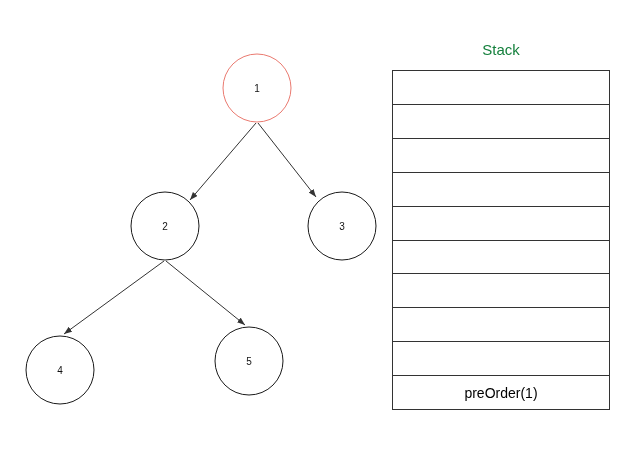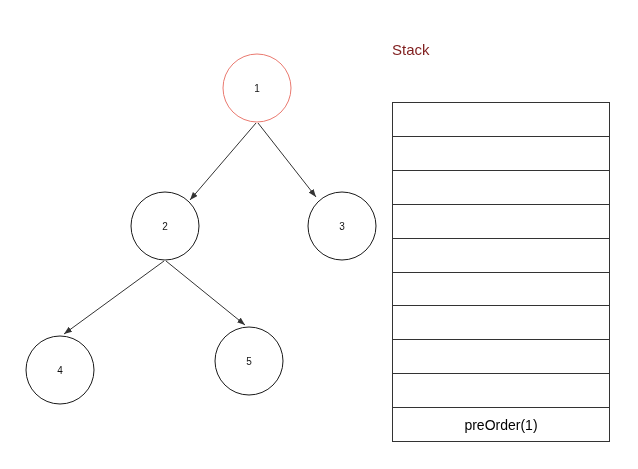--- a/index.html
+++ b/index.html
@@ -44,36 +44,35 @@
     text-anchor: middle;
   }
   .arrow-head {
     fill: var(--color-edge, #333333);
   }
   .stack-title {
     position: absolute;
     left: 392px;
     top: 41px;
     width: 218px;
-    text-align: left;
+    text-align: center;
     font-size: 15px;
-    color: #7f1d1d;
+    color: #15803d;
   }
   .stack {
     position: absolute;
     left: 392px;
     top: 70px;
     width: 218px;
     height: 340px;
     box-sizing: border-box;
     border: 1px solid var(--color-border, #333333);
     display: flex;
     flex-direction: column;
     background: #ffffff;
-    margin-top: 32px;
   }
   .stack-cell {
     flex: 1 1 0;
     box-sizing: border-box;
     border-bottom: 1px solid var(--color-border, #333333);
     display: flex;
     align-items: center;
     justify-content: center;
     font-size: 14px;
     color: #000000;

